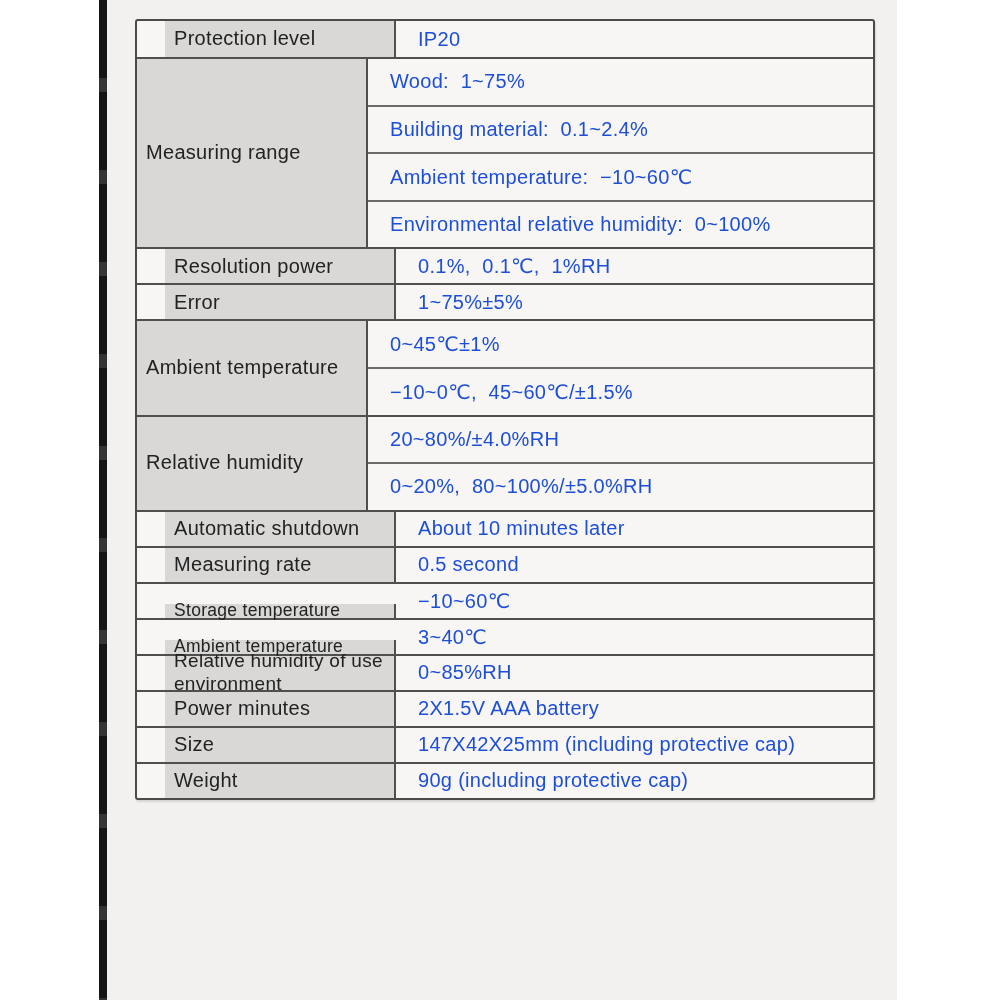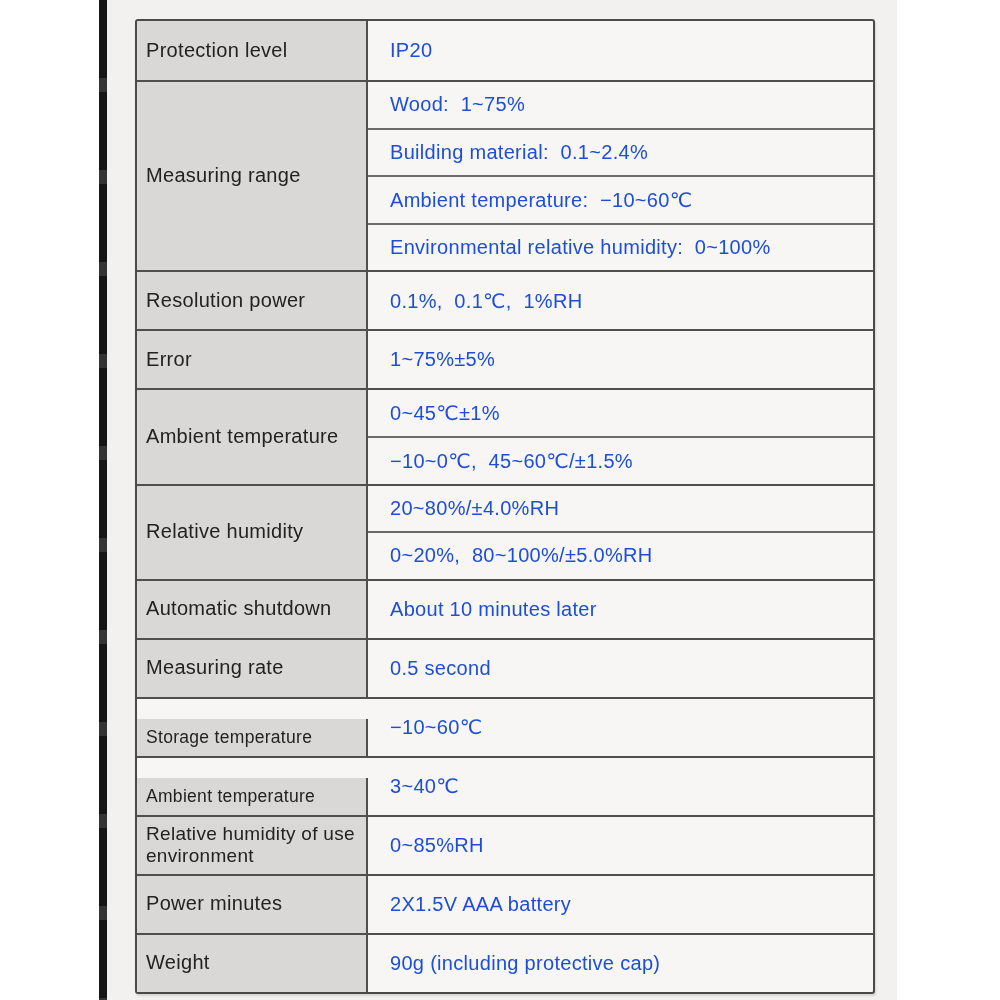--- a/index.html
+++ b/index.html
@@ -50,21 +50,21 @@
     border-radius: 3px;
     background: #f7f6f4;
     box-shadow: 1px 2px 2px rgba(0,0,0,0.12);
   }
   .row {
     display: flex;
     box-sizing: border-box;
     border-top: 2px solid #4f4f4f;
   }
   .row:first-child { border-top: none; }
-  .h1 { height: 59px; }
+  .h1 { height: 36px; padding-left: 28px; }
   .h2 { height: 95.2px; }
   .h4 { height: 190.4px; }
   .lbl {
     flex: 0 0 231px;
     box-sizing: border-box;
     background: #d9d8d6;
     border-right: 2px solid #4f4f4f;
     display: flex;
     align-items: center;
     padding: 0 6px 0 9px;
@@ -190,20 +190,26 @@
       </div>
     </div>
 
     <div class="row h1">
       <div class="lbl">Power minutes</div>
       <div class="vals">
         <div class="val">2X1.5V AAA battery</div>
       </div>
     </div>
 
+    <div class="row h1">
+      <div class="lbl">Size</div>
+      <div class="vals">
+        <div class="val">147X42X25mm (including protective cap)</div>
+      </div>
+    </div>
 
     <div class="row h1">
       <div class="lbl">Weight</div>
       <div class="vals">
         <div class="val">90g (including protective cap)</div>
       </div>
     </div>
 
   </div>
 </div>

